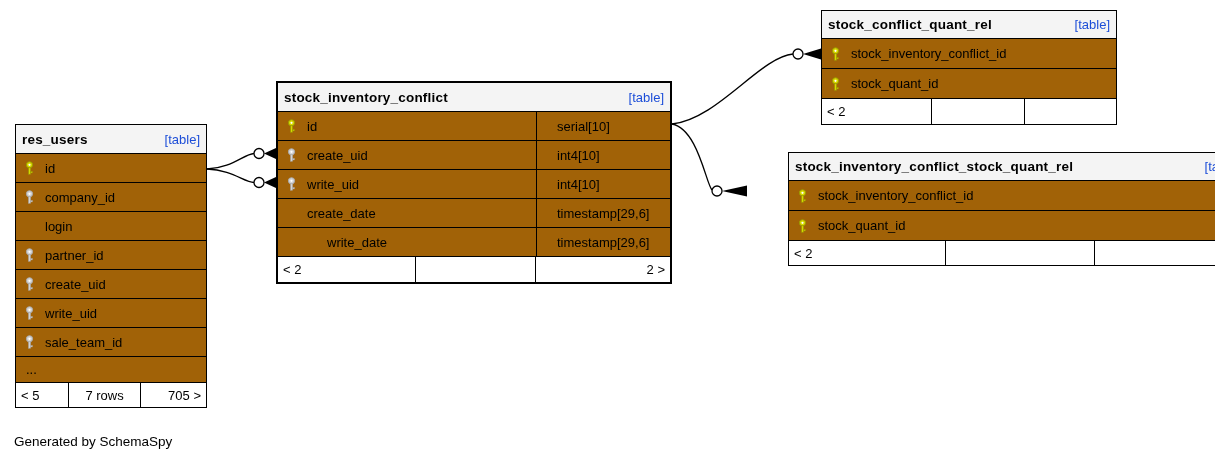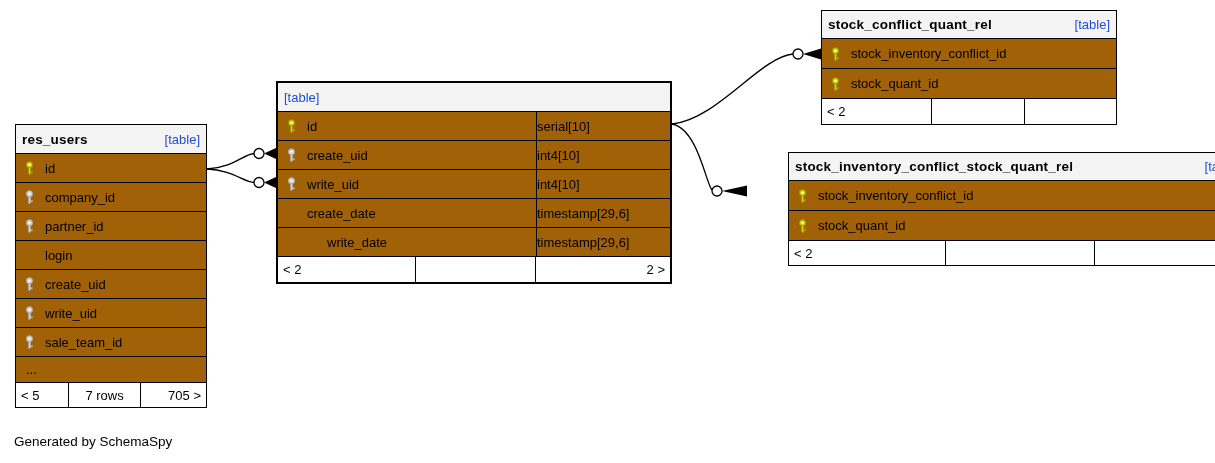--- a/index.html
+++ b/index.html
@@ -17,21 +17,21 @@
   .tname{font-weight:bold;font-size:13.5px;color:#000;letter-spacing:.2px;}
   .ttag{font-size:13px;color:#1d4ed8;}
   .row{display:flex;align-items:center;border-bottom:1px solid #000;box-sizing:border-box;background:#a16207;}
   .namecell{display:flex;align-items:center;height:100%;box-sizing:border-box;padding-left:8px;overflow:hidden;}
   .keyicon{flex:none;width:11px;height:14px;}
   .keyspace{flex:none;width:11px;height:14px;}
   .cname{font-size:13px;color:#000;margin-left:10px;white-space:nowrap;}
   .cname.ell{margin-left:2px;}
   .typecell{
     flex:none;display:flex;align-items:center;height:100%;box-sizing:border-box;
-    border-left:1px solid #000;padding-left:0;font-size:13px;color:#000;white-space:nowrap;
+    border-left:1px solid #000;padding-left:20px;font-size:13px;color:#000;white-space:nowrap;
   }
   .foot{display:flex;box-sizing:border-box;}
   .fcell{
     display:flex;align-items:center;box-sizing:border-box;font-size:13px;color:#000;
     padding:0 5px;white-space:nowrap;
   }
   .fcell + .fcell{border-left:1px solid #000;}
   .fcell.left{justify-content:flex-start;}
   .fcell.center{justify-content:center;}
   .fcell.right{justify-content:flex-end;}
@@ -86,33 +86,33 @@
               <circle cx="5.5" cy="3.8" r="3.1" fill="#d4d4d4" stroke="#aaaaaa" stroke-width="1"></circle>
               <circle cx="5.5" cy="3.8" r="1.1" fill="#ffffff"></circle>
               <rect x="4.6" y="6.8" width="1.9" height="6.4" fill="#d4d4d4" stroke="#aaaaaa" stroke-width="0.6"></rect>
               <rect x="6.4" y="10.6" width="1.9" height="1.3" fill="#d4d4d4" stroke="#aaaaaa" stroke-width="0.5"></rect>
             </svg>
             <span class="cname">company_id</span>
           </div>
         </div>
         <div class="row" style="height: 29px;">
           <div class="namecell" style="flex: 1 1 auto;">
-            <svg viewBox="0 0 11 14" class="keyicon">
-              <circle cx="5.5" cy="3.8" r="3.1" fill="#d4d4d4" stroke="#aaaaaa" stroke-width="1"></circle>
-              <circle cx="5.5" cy="3.8" r="1.1" fill="#ffffff"></circle>
-              <rect x="4.6" y="6.8" width="1.9" height="6.4" fill="#d4d4d4" stroke="#aaaaaa" stroke-width="0.6"></rect>
-              <rect x="6.4" y="10.6" width="1.9" height="1.3" fill="#d4d4d4" stroke="#aaaaaa" stroke-width="0.5"></rect>
-            </svg>
-            <span class="cname">partner_id</span>
-          </div>
-        </div>
-        <div class="row" style="height: 29px;">
-          <div class="namecell" style="flex: 1 1 auto;">
             <span class="keyspace"></span>
             <span class="cname">login</span>
+          </div>
+        </div>
+        <div class="row" style="height: 29px;">
+          <div class="namecell" style="flex: 1 1 auto;">
+            <svg viewBox="0 0 11 14" class="keyicon">
+              <circle cx="5.5" cy="3.8" r="3.1" fill="#d4d4d4" stroke="#aaaaaa" stroke-width="1"></circle>
+              <circle cx="5.5" cy="3.8" r="1.1" fill="#ffffff"></circle>
+              <rect x="4.6" y="6.8" width="1.9" height="6.4" fill="#d4d4d4" stroke="#aaaaaa" stroke-width="0.6"></rect>
+              <rect x="6.4" y="10.6" width="1.9" height="1.3" fill="#d4d4d4" stroke="#aaaaaa" stroke-width="0.5"></rect>
+            </svg>
+            <span class="cname">partner_id</span>
           </div>
         </div>
         <div class="row" style="height: 29px;">
           <div class="namecell" style="flex: 1 1 auto;">
             <svg viewBox="0 0 11 14" class="keyicon">
               <circle cx="5.5" cy="3.8" r="3.1" fill="#d4d4d4" stroke="#aaaaaa" stroke-width="1"></circle>
               <circle cx="5.5" cy="3.8" r="1.1" fill="#ffffff"></circle>
               <rect x="4.6" y="6.8" width="1.9" height="6.4" fill="#d4d4d4" stroke="#aaaaaa" stroke-width="0.6"></rect>
               <rect x="6.4" y="10.6" width="1.9" height="1.3" fill="#d4d4d4" stroke="#aaaaaa" stroke-width="0.5"></rect>
             </svg>
@@ -147,20 +147,21 @@
           </div>
         </div>
         <div class="foot" style="height: 24px;">
           <div class="fcell left" style="width: 53px;">&lt; 5</div>
           <div class="fcell center" style="width: 72px;">7 rows</div>
           <div class="fcell right" style="width: 67px;">705 &gt;</div>
         </div>
       </div>
       <div class="tbl emph" style="left: 276px; top: 81px; width: 396px;">
         <div class="hdr" style="height: 29px;">
+          <span class="tname">stock_inventory_conflict</span>
           <span class="ttag">[table]</span>
         </div>
         <div class="row" style="height: 29px;">
           <div class="namecell" style="flex: 1 1 auto;">
             <svg viewBox="0 0 11 14" class="keyicon">
               <circle cx="5.5" cy="3.8" r="3.1" fill="#d9d900" stroke="#999900" stroke-width="1"></circle>
               <circle cx="5.5" cy="3.8" r="1.1" fill="#ffffff"></circle>
               <rect x="4.6" y="6.8" width="1.9" height="6.4" fill="#d9d900" stroke="#999900" stroke-width="0.6"></rect>
               <rect x="6.4" y="10.6" width="1.9" height="1.3" fill="#d9d900" stroke="#999900" stroke-width="0.5"></rect>
             </svg>

